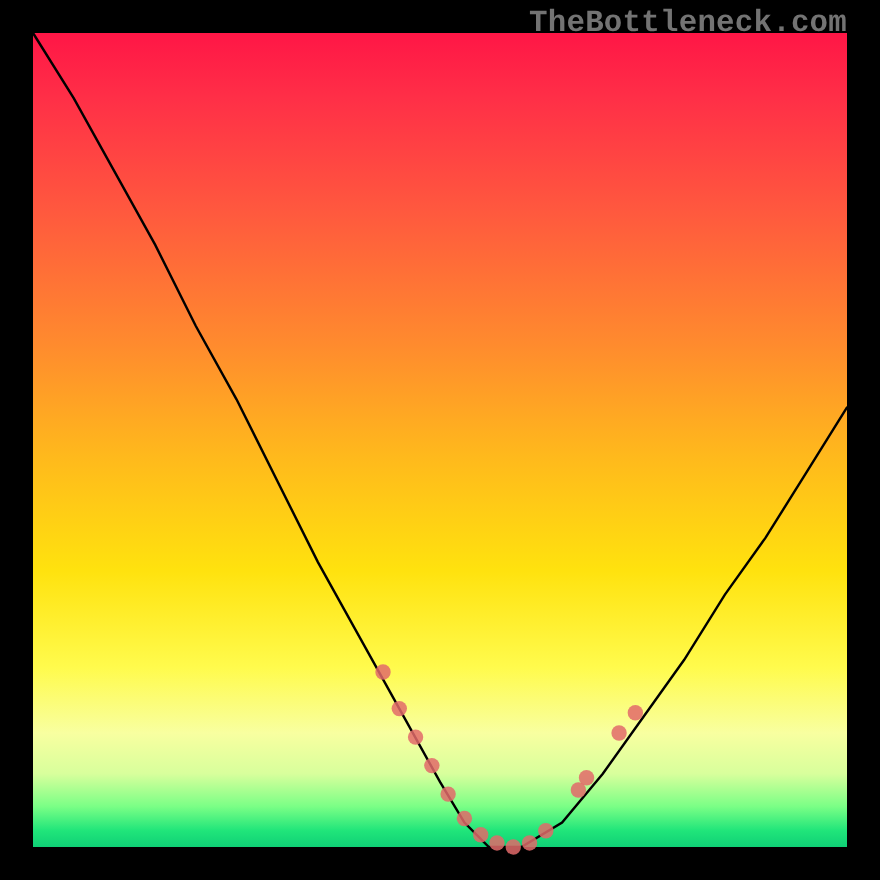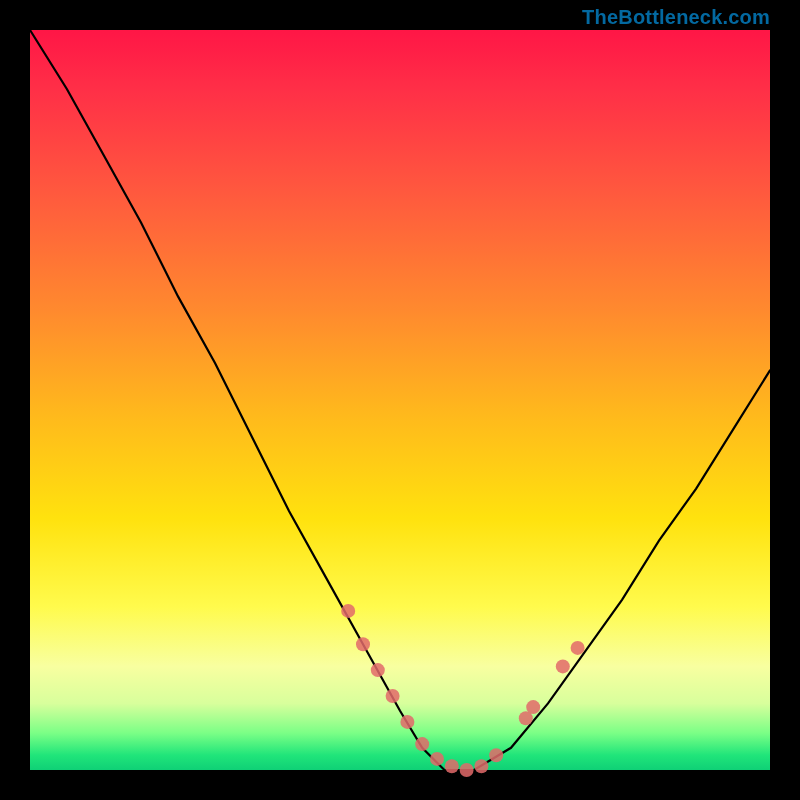--- a/index.html
+++ b/index.html
@@ -39,25 +39,26 @@
       #d8ff9c 91%,
       #7bff86 95%,
       #20e57a 98%,
       #0fd076 100%
     );
   }
   .watermark {
     position: absolute;
     right: 30px;
     top: 6px;
-    color: #0369a1;
-    font-size: 20px;
+    color: #737373;
+    font-size: 28px;
     font-weight: 600;
     letter-spacing: 0.2px;
     user-select: none;
+    font-family: Liberation Mono, monospace;
   }
   svg.curve {
     position: absolute;
     left: 30px;
     top: 30px;
     width: 740px;
     height: 740px;
     overflow: visible;
   }
 </style>

